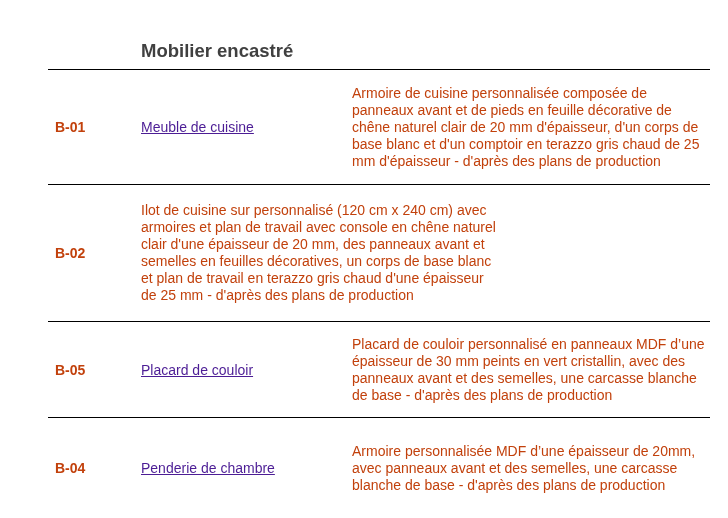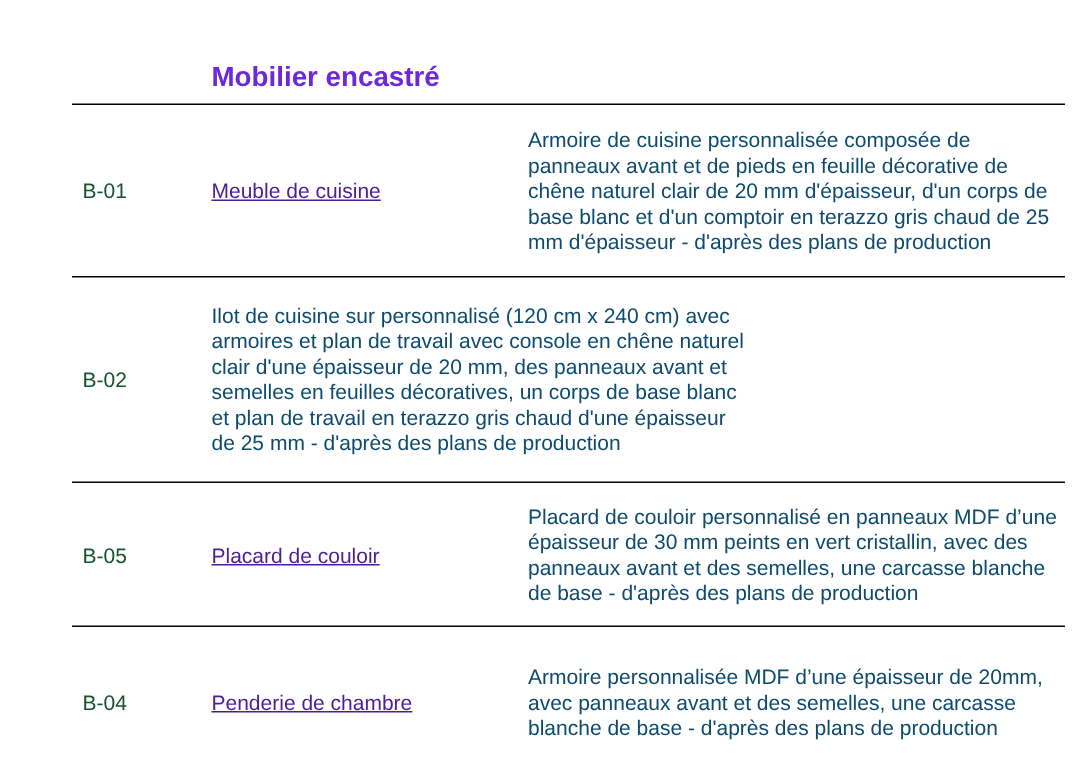--- a/index.html
+++ b/index.html
@@ -17,57 +17,57 @@
   .page {
     box-sizing: border-box;
     width: 728px;
     padding: 40px 18px 0 48px;
   }
   .section-title {
     margin: 0 0 8px 93px;
     font-size: 18.5px;
     line-height: 21px;
     font-weight: bold;
-    color: #6d28d9;
+    color: #404040;
   }
   .spec-table {
     width: 662px;
   }
   .row {
     display: flex;
     border-top: 1px solid #000000;
   }
   .cell {
     box-sizing: border-box;
   }
   .cell.code {
     width: 93px;
     display: flex;
     align-items: center;
     padding-left: 7px;
-    font-weight: normal;
+    font-weight: bold;
     font-size: 14px;
-    color: #14532d;
+    color: #c2410c;
   }
   .cell.name {
     width: 211px;
     display: flex;
     align-items: center;
     font-size: 14px;
     color: #4c1d95;
     text-decoration: underline;
   }
   .cell.desc {
     width: 358px;
     display: flex;
     align-items: center;
     font-size: 14px;
     line-height: 17px;
     padding: 4px 0;
-    color: #0c4a6e;
+    color: #c2410c;
   }
   .row.r1 { min-height: 114px; }
   .row.r2 { min-height: 136px; }
   .row.r3 { min-height: 95px; }
   .row.r4 { min-height: 100px; }
 </style>
 </head>
 <body>
 
 <div class="page">

